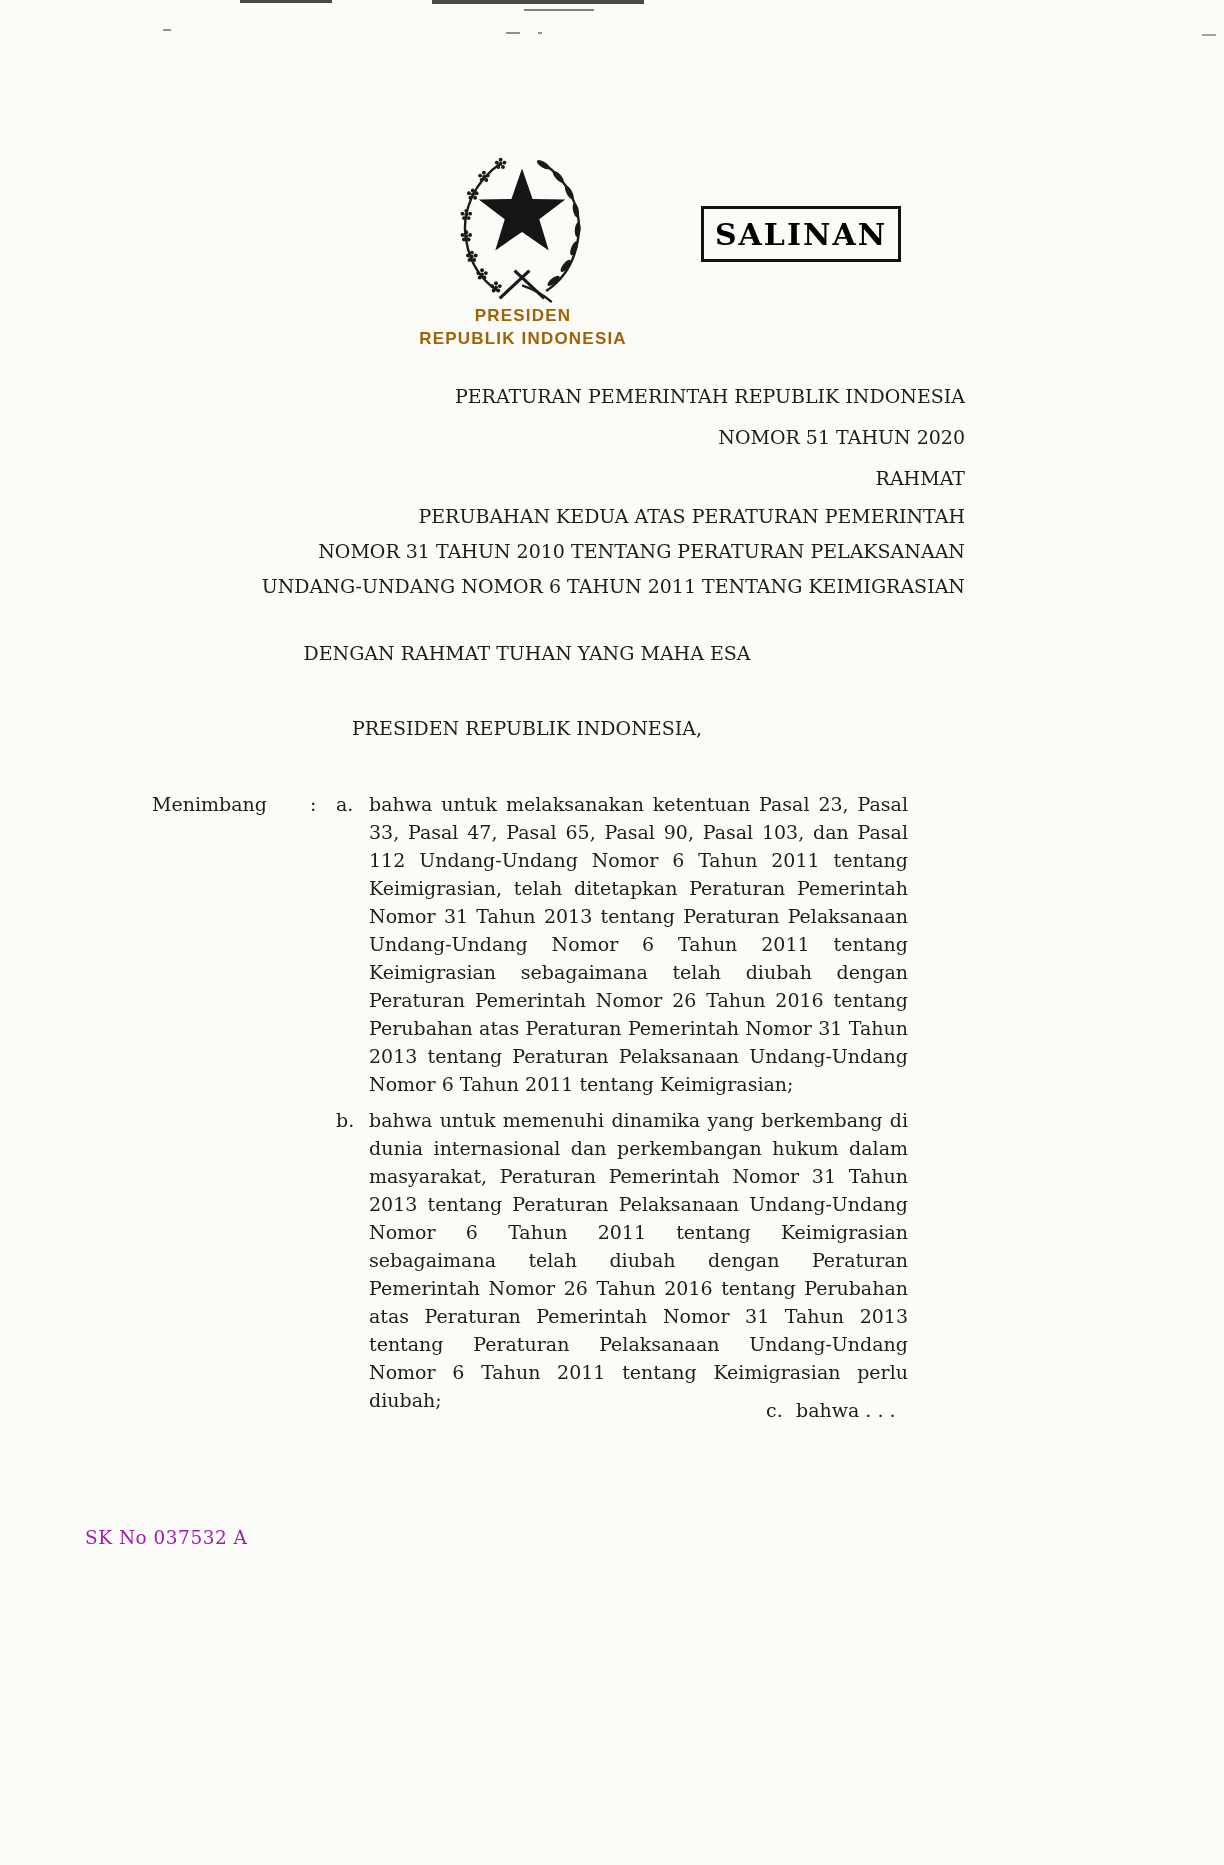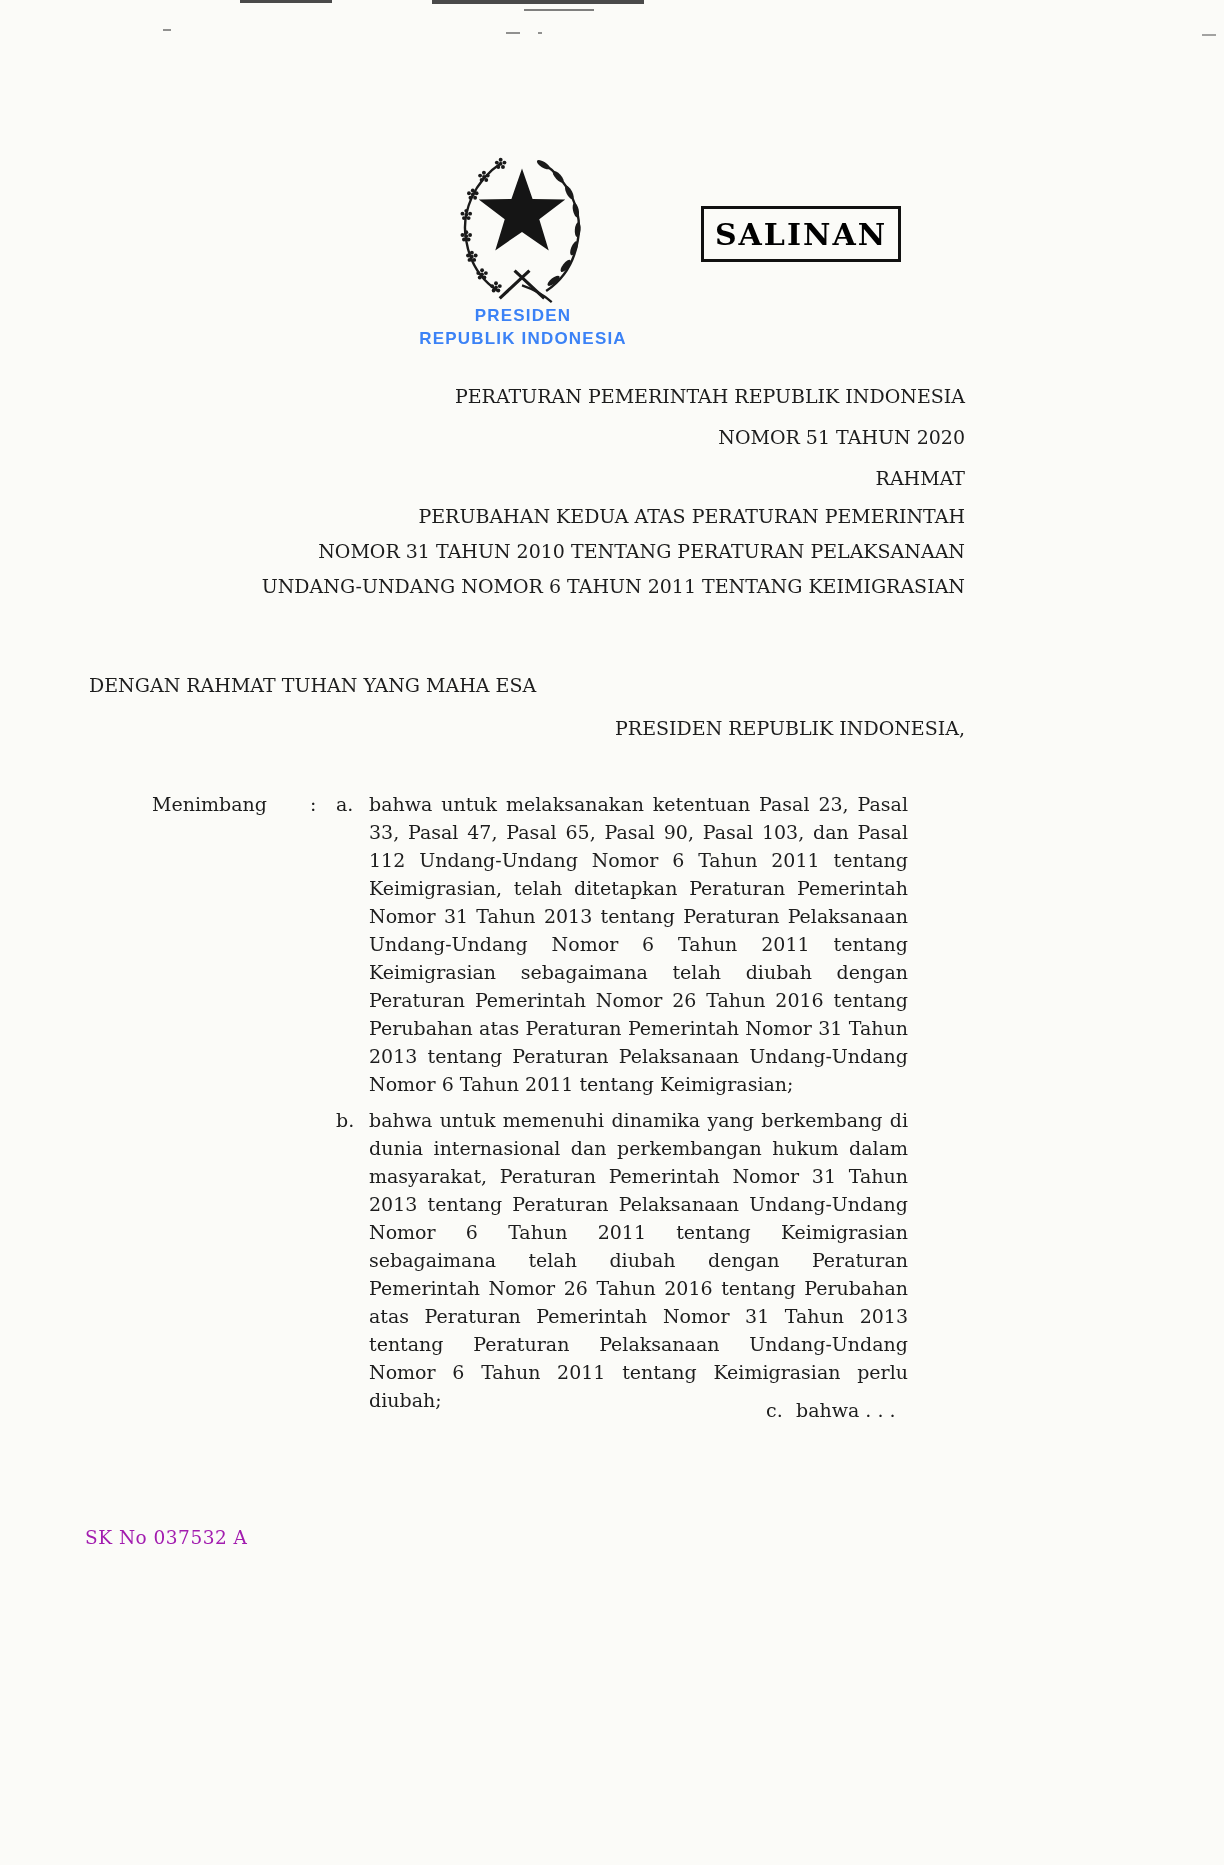--- a/index.html
+++ b/index.html
@@ -28,38 +28,38 @@
   
   .seal{position:absolute;top:148px;left:442px;width:160px;height:156px;}
   .seal svg{width:160px;height:156px;display:block;}
 
   
   .letterhead{
     position:absolute;top:304px;left:0;width:1046px;
     text-align:center;
     font-family:"Liberation Sans","DejaVu Sans",sans-serif;
     font-weight:bold;font-size:17px;line-height:23px;letter-spacing:1.2px;
-    color:#3b82f6;
+    color:#a16207;
   }
 
   
   .title-block{
     position:absolute;top:376px;left:89px;width:876px;
     text-align:right;font-size:19px;color:#1c1c1c;
   }
   .title-line-a{line-height:41px;height:41px;}
   .title-line-b{line-height:35px;height:35px;}
 
   .invocation{
     position:absolute;top:641px;left:89px;width:876px;
-    font-size:19px;line-height:24px;margin-top:32px;
+    text-align:center;font-size:19px;line-height:24px;
   }
   .authority{
     position:absolute;top:716px;left:89px;width:876px;
-    text-align:right;font-size:19px;line-height:24px;
+    text-align:center;font-size:19px;line-height:24px;
   }
 
   
   .considering{
     position:absolute;left:152px;top:790px;width:756px;
     display:flex;font-size:19px;line-height:28px;color:#1d1d1d;
   }
   .c-label{width:158px;flex:0 0 auto;}
   .c-colon{width:26px;flex:0 0 auto;}
   .c-items{flex:1;}

